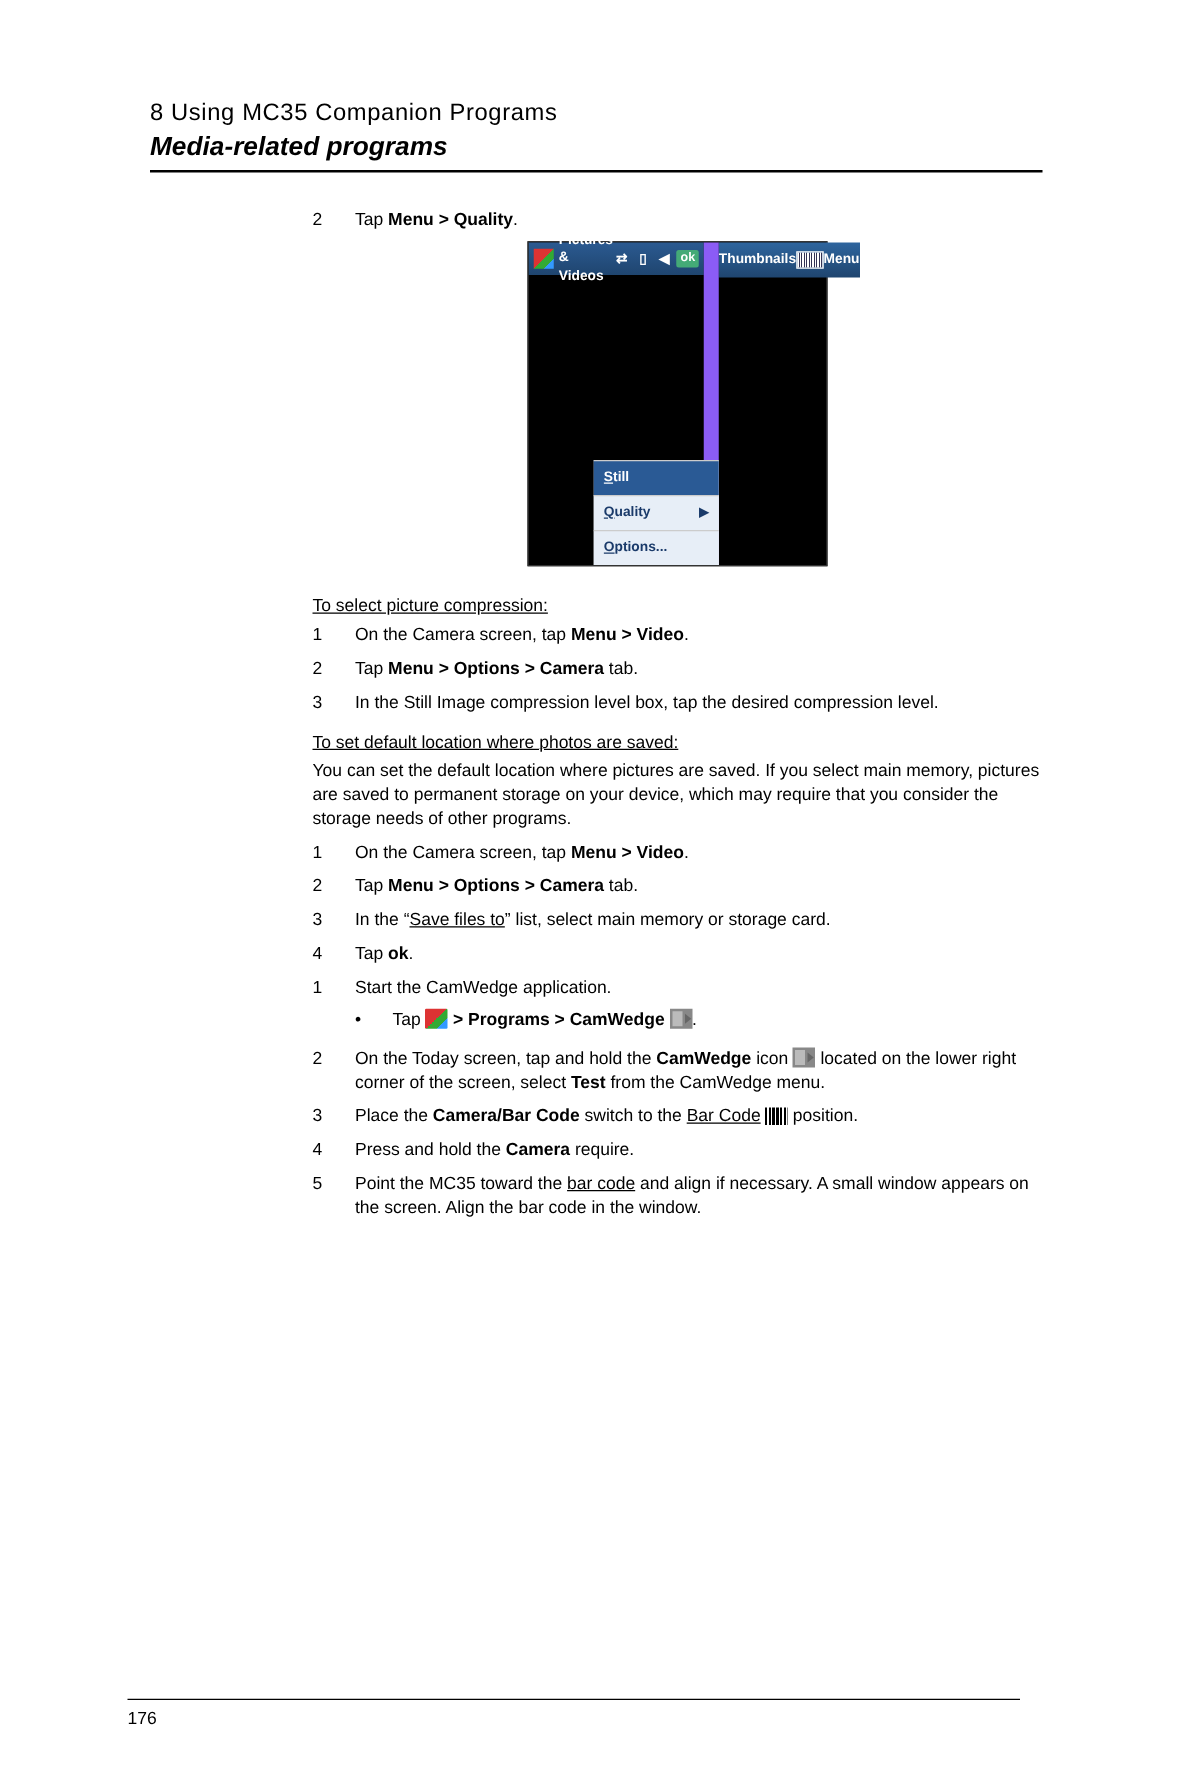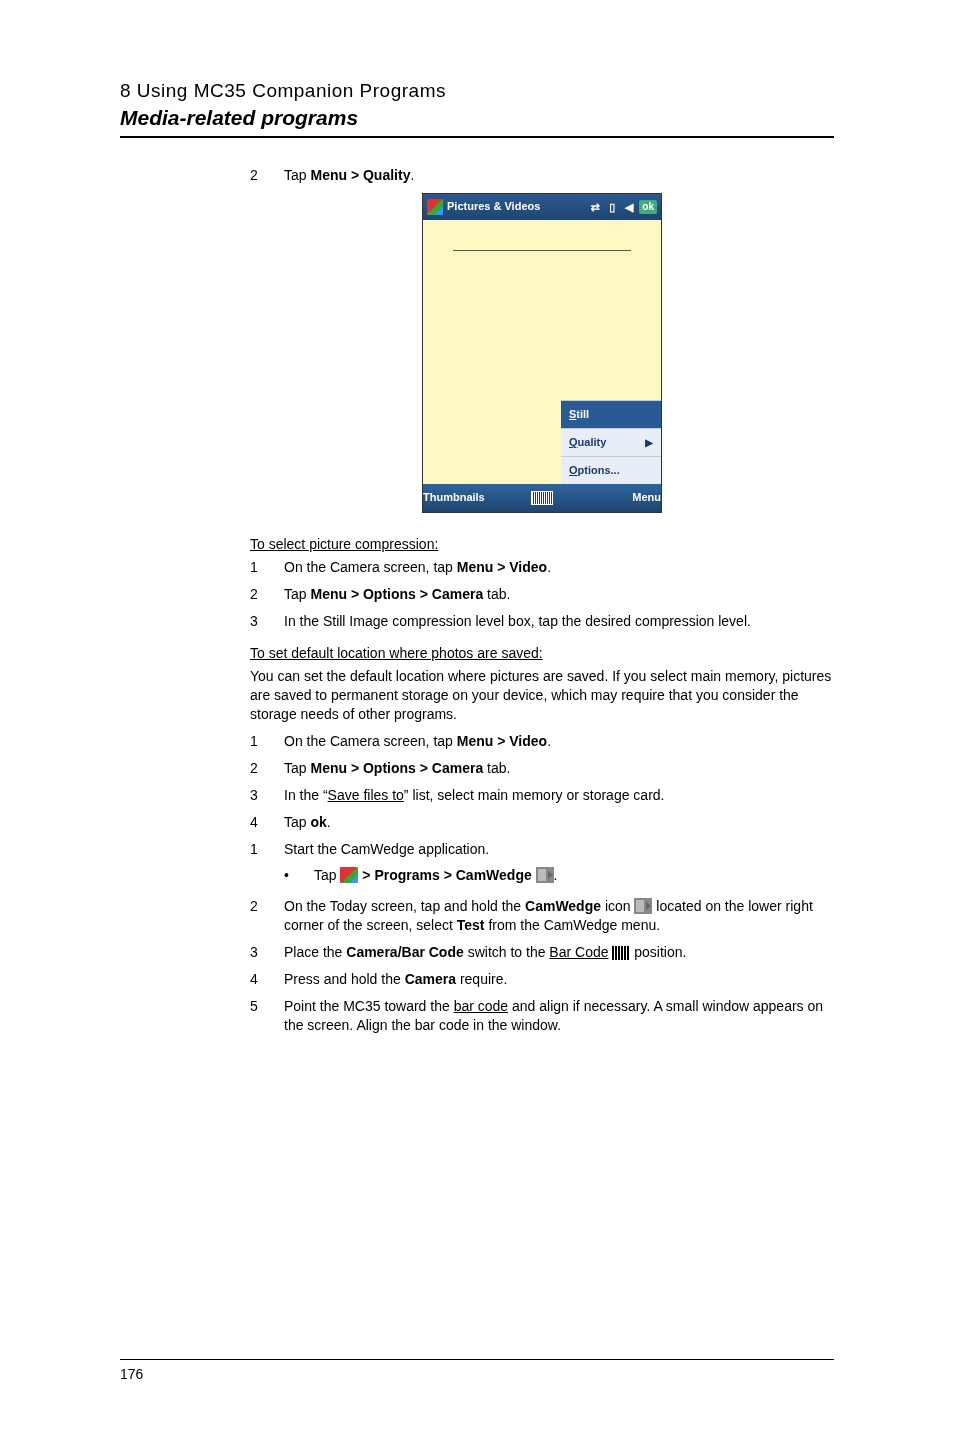--- a/index.html
+++ b/index.html
@@ -44,25 +44,25 @@
   }
   .step-body { flex: 1; }
   .bold { font-weight: bold; }
   .screenshot-wrap {
     display: flex;
     justify-content: center;
     margin: 8px 0 22px 0;
   }
   .screenshot {
     width: 240px;
-    height: 320px;
+    height: 260px;
     border: 1px solid #333;
     background: #000;
     display: flex;
-    flex-direction: column;
+    flex-direction: row;
   }
   .ss-titlebar {
     height: 26px;
     background: linear-gradient(#2b5a91, #1f456f);
     display: flex;
     align-items: center;
     color: #fff;
     font-size: 11px;
     font-weight: bold;
     padding: 0 4px;
@@ -80,21 +80,21 @@
     font-size: 11px;
     text-align: center;
     line-height: 14px;
   }
   .ss-ok {
     background: #4a7; color: #fff; font-size: 10px;
     padding: 0 3px; border-radius: 2px; height: 14px; line-height: 14px;
   }
   .ss-body {
     flex: 1;
-    background: #fef9c3;
+    background: #8b5cf6;
     position: relative;
     padding-left: 12px;
   }
   .ss-placeholder {
     position: absolute;
     top: 30px; left: 30px; right: 30px;
     border-top: 1px solid #555;
   }
   .ss-menu {
     position: absolute;
@@ -177,21 +177,21 @@
     border-left: 5px solid #666;
   }
   .barcode-icon {
     background: repeating-linear-gradient(90deg,#000 0 2px,#fff 2px 3px);
     height: 14px;
     top: 0;
   }
   .page-number {
     position: absolute;
     bottom: 48px;
-    left: 120px;
+    left: 102px;
     font-size: 14px;
     border-top: 1px solid #000;
     width: 714px;
     padding-top: 6px;
   }
 </style>
 </head>
 <body>
 
 <div class="page">

